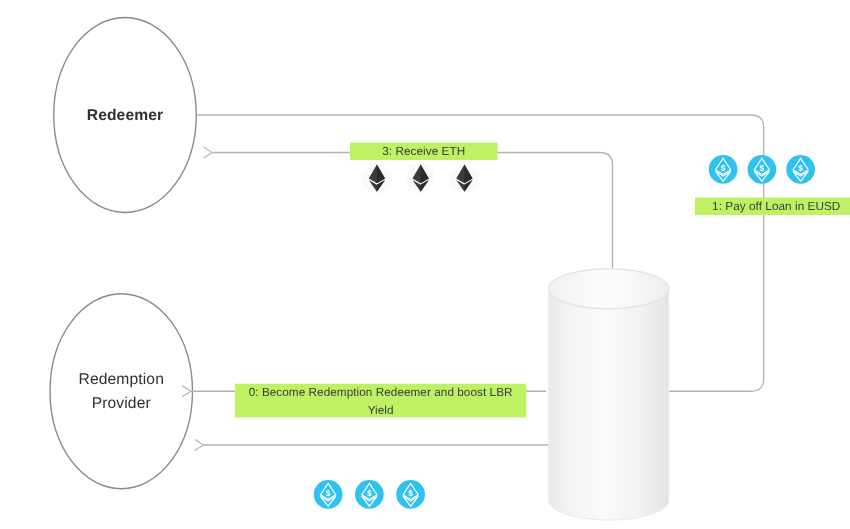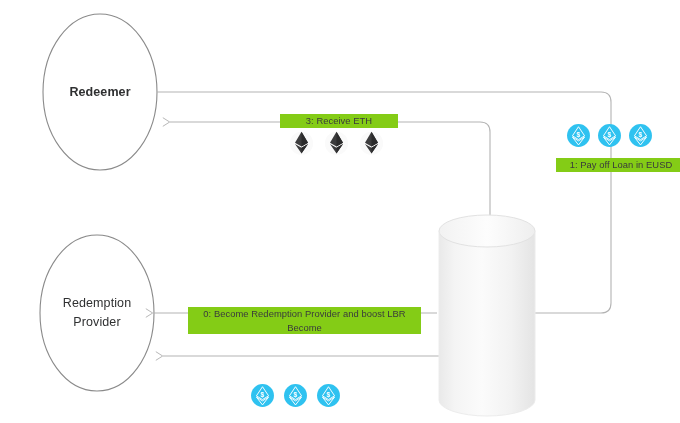--- a/index.html
+++ b/index.html
@@ -37,21 +37,21 @@
     white-space: pre-line;
     pointer-events: none;
   }
   .edge-label {
     position: absolute;
     text-align: center;
     color: #3a3b3c;
     font-size: 9.4px;
     line-height: 13.5px;
     letter-spacing: 0.05px;
-    background: #84cc16;
+    background: #bef264;
     padding: 0 4px;
     white-space: pre-line;
   }
   .token-row {
     position: absolute;
     display: flex;
     gap: 4px;
     align-items: center;
   }
   .token {
@@ -107,21 +107,21 @@
       <path d="M 439 231 L 439 400 A 48 16 0 0 0 535 400 L 535 231" fill="none" stroke="#ececec" stroke-width="1"></path>
     </g>
   </svg>
 
   <div class="node-label" style="left:40px; top:83px; width:120px;font-weight:bold;">Redeemer</div>
 
   <div class="node-label" style="left:37px; top:294px; width:120px;">Redemption
 Provider</div>
 
 
-  <div class="edge-label" style="left:188px; top:307px; width:225px;">0: Become Redemption Provider and boost LBR Become</div>
+  <div class="edge-label" style="left:188px; top:307px; width:225px;">0: Become Redemption Redeemer and boost LBR Yield</div>
 
   <div class="edge-label" style="left:556px; top:158px; width:122px;">1: Pay off Loan in EUSD</div>
 
 
   <div class="edge-label" style="left:280px; top:114px; width:110px;">3: Receive ETH</div>
 
   <div class="token-row" style="left:565px; top:122px;">
     <svg class="token" viewBox="0 0 40 40">
       <circle cx="20" cy="20" r="17" fill="#2fc2f0"></circle>
       <path d="M20 7 L29 20.5 L20 26 L11 20.5 Z" fill="none" stroke="#ffffff" stroke-width="1.4"></path>

